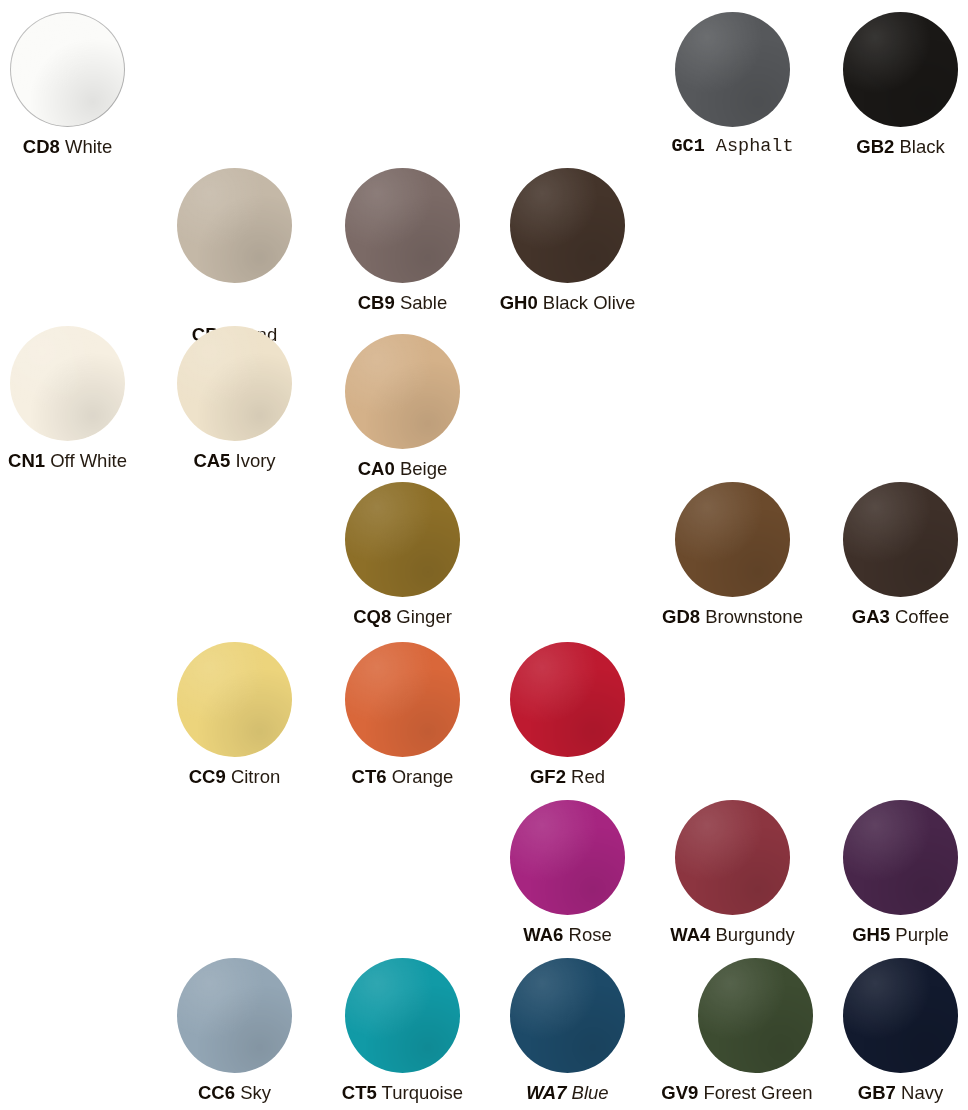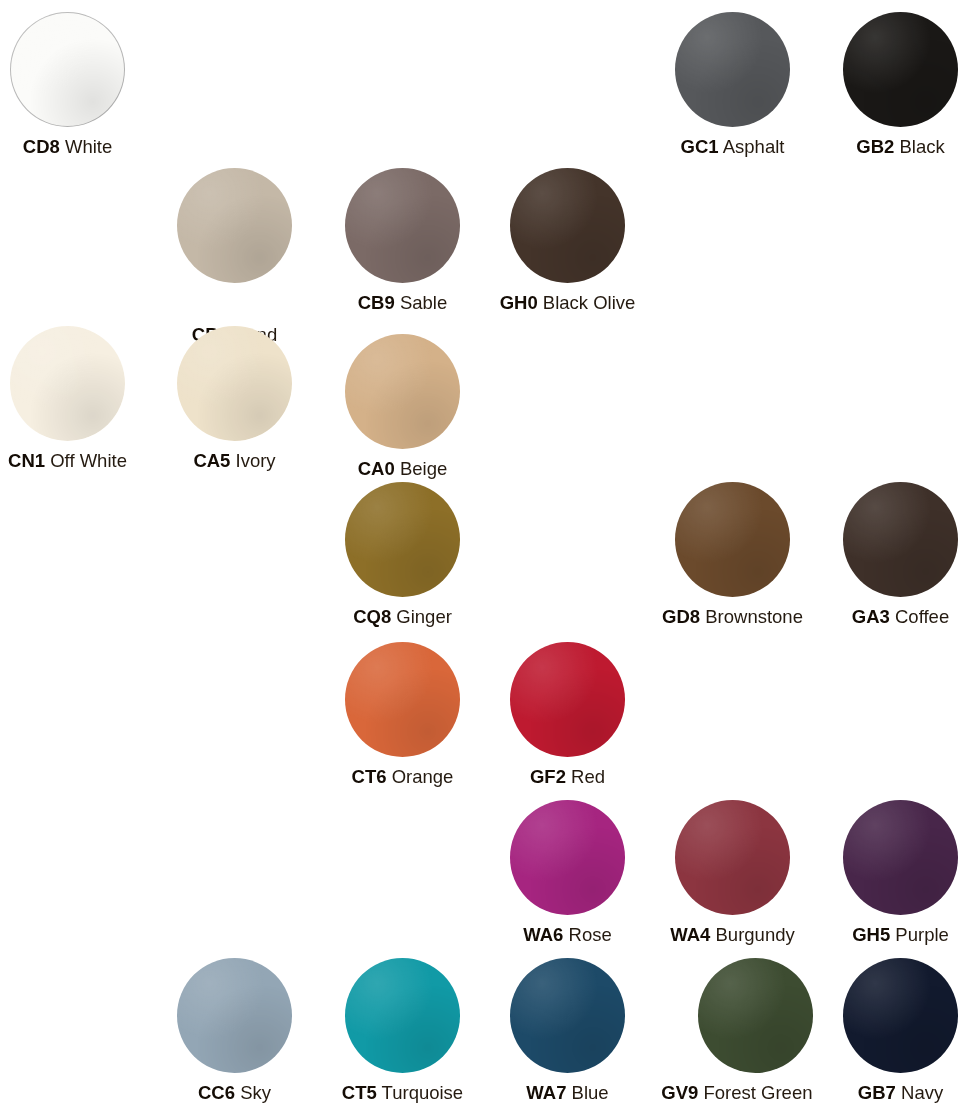--- a/index.html
+++ b/index.html
@@ -75,21 +75,21 @@
   }
 </style>
 </head>
 <body>
 
 <div id="palette-grid">
     <div class="swatch-cell" style="left: -12.5px; top: 12px;">
       <div class="swatch-disc outlined" style="background-color: rgb(251, 251, 249);"></div>
       <div class="swatch-label"><span class="swatch-code">CD8</span> <span class="swatch-name">White</span></div>
     </div>
-    <div class="swatch-cell" style="left: 652.5px; top: 12px;">
+    <div class="swatch-cell" style="left: 652.5px; top: 12px; font-family: Liberation Mono, monospace;">
       <div class="swatch-disc" style="background-color: rgb(86, 88, 91);"></div>
       <div class="swatch-label"><span class="swatch-code">GC1</span> <span class="swatch-name">Asphalt</span></div>
     </div>
     <div class="swatch-cell" style="left: 820.5px; top: 12px;">
       <div class="swatch-disc" style="background-color: rgb(26, 24, 22);"></div>
       <div class="swatch-label"><span class="swatch-code">GB2</span> <span class="swatch-name">Black</span></div>
     </div>
     <div class="swatch-cell" style="left: 154.5px; top: 168px; gap: 32px;">
       <div class="swatch-disc" style="background-color: rgb(196, 184, 167);"></div>
       <div class="swatch-label"><span class="swatch-code">CB1</span> <span class="swatch-name">Sand</span></div>
@@ -119,20 +119,24 @@
       <div class="swatch-label"><span class="swatch-code">CQ8</span> <span class="swatch-name">Ginger</span></div>
     </div>
     <div class="swatch-cell" style="left: 652.5px; top: 482px;">
       <div class="swatch-disc" style="background-color: rgb(107, 74, 44);"></div>
       <div class="swatch-label"><span class="swatch-code">GD8</span> <span class="swatch-name">Brownstone</span></div>
     </div>
     <div class="swatch-cell" style="left: 820.5px; top: 482px;">
       <div class="swatch-disc" style="background-color: rgb(62, 48, 41);"></div>
       <div class="swatch-label"><span class="swatch-code">GA3</span> <span class="swatch-name">Coffee</span></div>
     </div>
+    <div class="swatch-cell" style="left: 154.5px; top: 642px;">
+      <div class="swatch-disc" style="background-color: rgb(236, 212, 124);"></div>
+      <div class="swatch-label"><span class="swatch-code">CC9</span> <span class="swatch-name">Citron</span></div>
+    </div>
     <div class="swatch-cell" style="left: 322.5px; top: 642px;">
       <div class="swatch-disc" style="background-color: rgb(217, 103, 58);"></div>
       <div class="swatch-label"><span class="swatch-code">CT6</span> <span class="swatch-name">Orange</span></div>
     </div>
     <div class="swatch-cell" style="left: 487.5px; top: 642px;">
       <div class="swatch-disc" style="background-color: rgb(190, 26, 48);"></div>
       <div class="swatch-label"><span class="swatch-code">GF2</span> <span class="swatch-name">Red</span></div>
     </div>
     <div class="swatch-cell" style="left: 487.5px; top: 800px;">
       <div class="swatch-disc" style="background-color: rgb(166, 37, 128);"></div>
@@ -147,21 +151,21 @@
       <div class="swatch-label"><span class="swatch-code">GH5</span> <span class="swatch-name">Purple</span></div>
     </div>
     <div class="swatch-cell" style="left: 154.5px; top: 958px;">
       <div class="swatch-disc" style="background-color: rgb(147, 166, 181);"></div>
       <div class="swatch-label"><span class="swatch-code">CC6</span> <span class="swatch-name">Sky</span></div>
     </div>
     <div class="swatch-cell" style="left: 322.5px; top: 958px;">
       <div class="swatch-disc" style="background-color: rgb(17, 154, 166);"></div>
       <div class="swatch-label"><span class="swatch-code">CT5</span> <span class="swatch-name">Turquoise</span></div>
     </div>
-    <div class="swatch-cell" style="left: 487.5px; top: 958px;">
+    <div class="swatch-cell" style="left: 487.5px; top: 958px; font-style: italic;">
       <div class="swatch-disc" style="background-color: rgb(29, 74, 104);"></div>
       <div class="swatch-label"><span class="swatch-code">WA7</span> <span class="swatch-name">Blue</span></div>
     </div>
     <div class="swatch-cell" style="left: 652.5px; top: 958px; align-items: flex-end;">
       <div class="swatch-disc" style="background-color: rgb(61, 76, 49);"></div>
       <div class="swatch-label"><span class="swatch-code">GV9</span> <span class="swatch-name">Forest Green</span></div>
     </div>
     <div class="swatch-cell" style="left: 820.5px; top: 958px;">
       <div class="swatch-disc" style="background-color: rgb(18, 26, 46);"></div>
       <div class="swatch-label"><span class="swatch-code">GB7</span> <span class="swatch-name">Navy</span></div>

